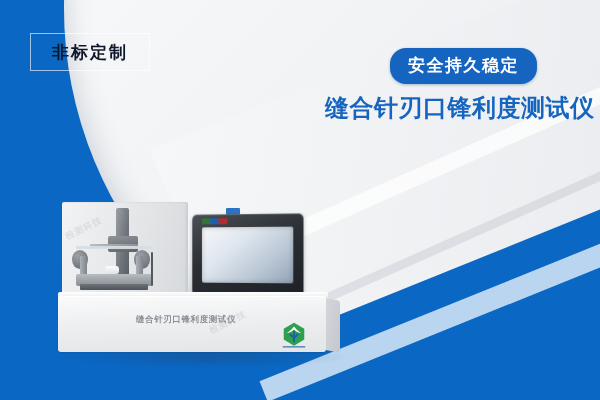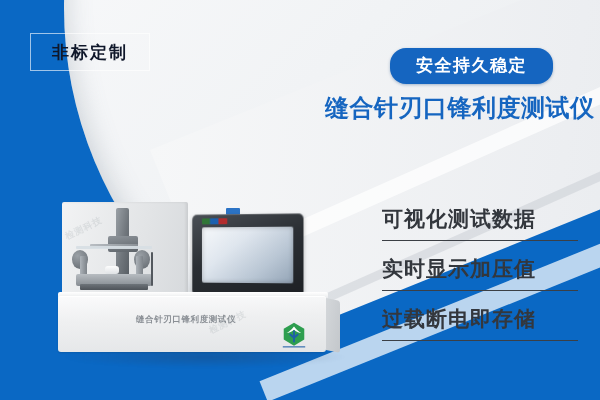--- a/index.html
+++ b/index.html
@@ -56,21 +56,21 @@
   .custom-badge{
     position:absolute;left:30px;top:33px;width:118px;height:36px;
     border:1px solid rgba(255,255,255,.62);
     display:flex;align-items:center;justify-content:center;
     color:#0f172a;font-size:17px;font-weight:700;letter-spacing:2px;
   }
 
   
   .pill{
     position:absolute;left:390px;top:48px;
-    padding:6px 26px 7px;border-radius:16px;background:#1565c0;
+    padding:6px 18px 7px;border-radius:16px;background:#1565c0;
     color:#fff;font-size:17px;font-weight:700;letter-spacing:1.5px;
     box-shadow:0 1px 3px rgba(20,70,130,.35);
   }
   .headline{
     position:absolute;left:325px;top:92px;width:268px;
     color:#1565c0;font-size:24px;font-weight:700;letter-spacing:.5px;
     text-align:center;white-space:nowrap;
   }
   .features{position:absolute;left:382px;top:205px;width:196px;}
   .feature{padding-bottom:7px;margin-bottom:14px;border-bottom:1.6px solid #3b3f45;}
@@ -182,31 +182,20 @@
   <div class="custom-badge">
     <span>非标定制</span>
   </div>
 
   <div class="pill">
     <span>安全持久稳定</span>
   </div>
 
   <div class="headline">缝合针刃口锋利度测试仪</div>
 
-  <div class="features">
-    <div class="feature">
-      <div class="txt">可视化测试数据</div>
-    </div>
-    <div class="feature">
-      <div class="txt">实时显示加压值</div>
-    </div>
-    <div class="feature">
-      <div class="txt">过载断电即存储</div>
-    </div>
-  </div>
 
   <div class="device">
     <div class="dev-shadow"></div>
     <div class="dev-back"></div>
 
     <div class="fx-column"></div>
     <div class="fx-head"></div>
     <div class="fx-arm"></div>
     <div class="fx-bar"></div>
     <div class="fx-disc l"></div>

